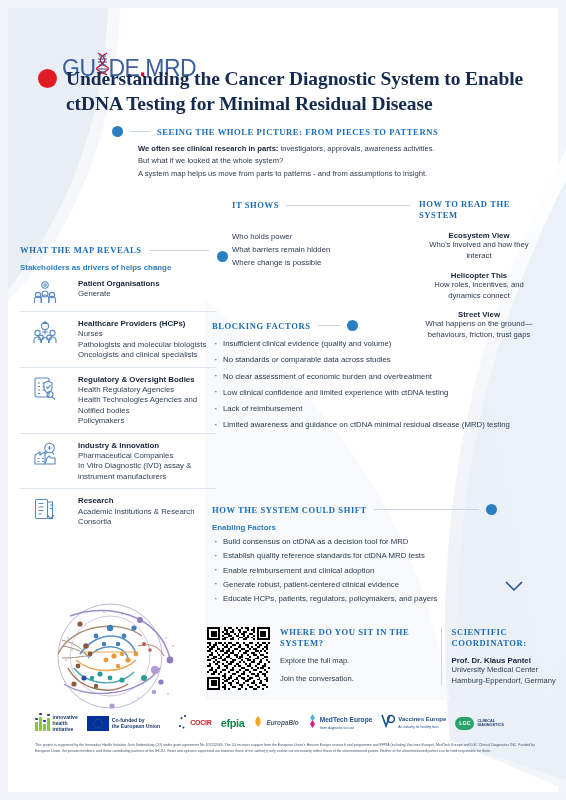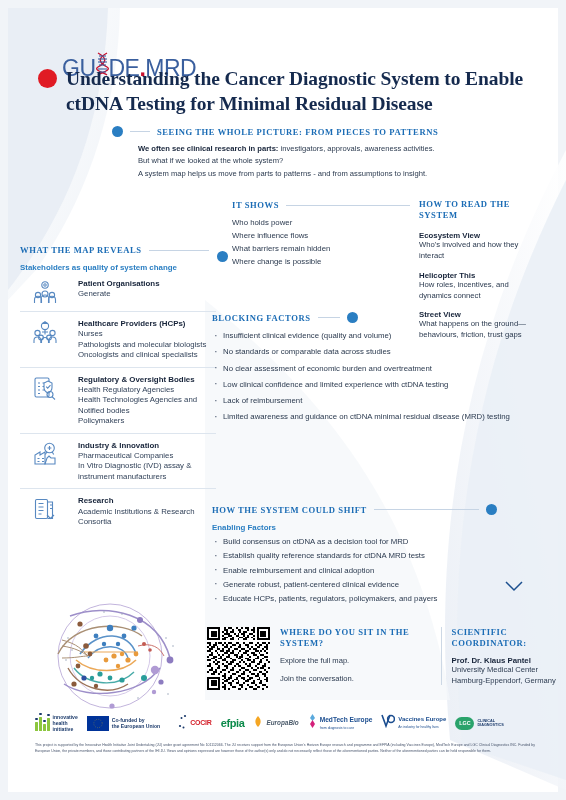--- a/index.html
+++ b/index.html
@@ -72,45 +72,45 @@
   .blk1 .head-row { margin-left: 0; }
   .blk1-body {
     margin-left: 26px; margin-top: 6px;
     font-size: 7.6px; line-height: 1.62; color: #2b3a4f;
   }
   .blk1-body b { color: #17243a; }
 
   
   .itshows { position: absolute; left: 232px; top: 200px; width: 190px; }
   .itshows .head-row { width: 185px; }
-  .itshows ul { list-style: none; margin-top: 6px; }
+  .itshows ul { list-style: none; margin-top: 20px; }
   .itshows li { font-size: 7.8px; line-height: 1.68; color: #2b3a4f; }
 
   
   .howread { position: absolute; left: 419px; top: 199px; width: 120px; }
   .howread .sec-head { white-space: normal; line-height: 1.32; }
-  .hr-item { margin-top: 9px; }
+  .hr-item { margin-top: 9px; text-align: center; }
   .hr-item h4 { font-size: 7.8px; color: #17243a; font-weight: 700; }
   .hr-item p { font-size: 7.7px; line-height: 1.42; color: #2b3a4f; }
 
   
   .maprev { position: absolute; left: 20px; top: 245px; width: 196px; }
   .maprev .head-row { width: 196px; }
   .maprev .sub {
     margin-top: 8px; font-size: 7.9px;
     font-weight: 700; color: #2a7ec2;
   }
   .stk { display: flex; gap: 20px; padding: 7px 0 6px 12px; }
   .stk + .stk { border-top: 1px solid #dde5ee; }
   .stk-ico { flex: 0 0 26px; width: 26px; height: 26px; opacity: .92; }
   .stk-txt h4 { font-size: 7.9px; font-weight: 700; color: #17243a; line-height: 1.28; }
   .stk-txt p  { font-size: 7.8px; color: #33435a; line-height: 1.35; }
 
   
-  .block { position: absolute; left: 212px; top: 312px; width: 300px; }
+  .block { position: absolute; left: 212px; top: 320px; width: 300px; }
   .block .head-row { width: 146px; }
   .bullets { list-style: none; margin-top: 8px; }
   .bullets li {
     position: relative; padding-left: 11px;
     font-size: 7.8px; line-height: 1.38;
     color: #2b3a4f; margin-bottom: 5.5px;
   }
   .bullets li::before {
     content: "·"; position: absolute; left: 2px; top: -1.5px;
     color: #4b5a70; font-size: 11px; line-height: 1;
@@ -230,21 +230,20 @@
       </div>
     </div>
 
     <div class="itshows">
       <div class="head-row">
         <div class="sec-head">IT SHOWS</div>
         <div class="rule"></div>
       </div>
       <ul>
         <li>Who holds power</li>
-        <li>Where influence flows</li>
         <li>What barriers remain hidden</li>
         <li>Where change is possible</li>
       </ul>
     </div>
 
     <div style="position:absolute;left:217px;top:251px;">
       <div class="node-dot"></div>
     </div>
 
     <div class="howread">
@@ -261,21 +260,21 @@
         <h4>Street View</h4>
         <p>What happens on the ground—behaviours, friction, trust gaps</p>
       </div>
     </div>
 
     <div class="maprev">
       <div class="head-row">
         <div class="sec-head">WHAT THE MAP REVEALS</div>
         <div class="rule"></div>
       </div>
-      <div class="sub">Stakeholders as quality of system change</div>
+      <div class="sub">Stakeholders as drivers of helps change</div>
 
       <div class="stk">
         <span class="stk-ico">
           <svg viewBox="0 0 26 26" fill="none" stroke="#4a7fbc" stroke-width="1.1">
             <circle cx="13" cy="6" r="3.2"></circle>
               <circle cx="13" cy="6" r="1.2"></circle>
             <circle cx="6" cy="16" r="2.6"></circle>
               <circle cx="13" cy="15" r="3"></circle>
               <circle cx="20" cy="16" r="2.6"></circle>
             <path d="M2.5 24 v-3.2 a3.5 3.5 0 0 1 7 0 V24"></path>

